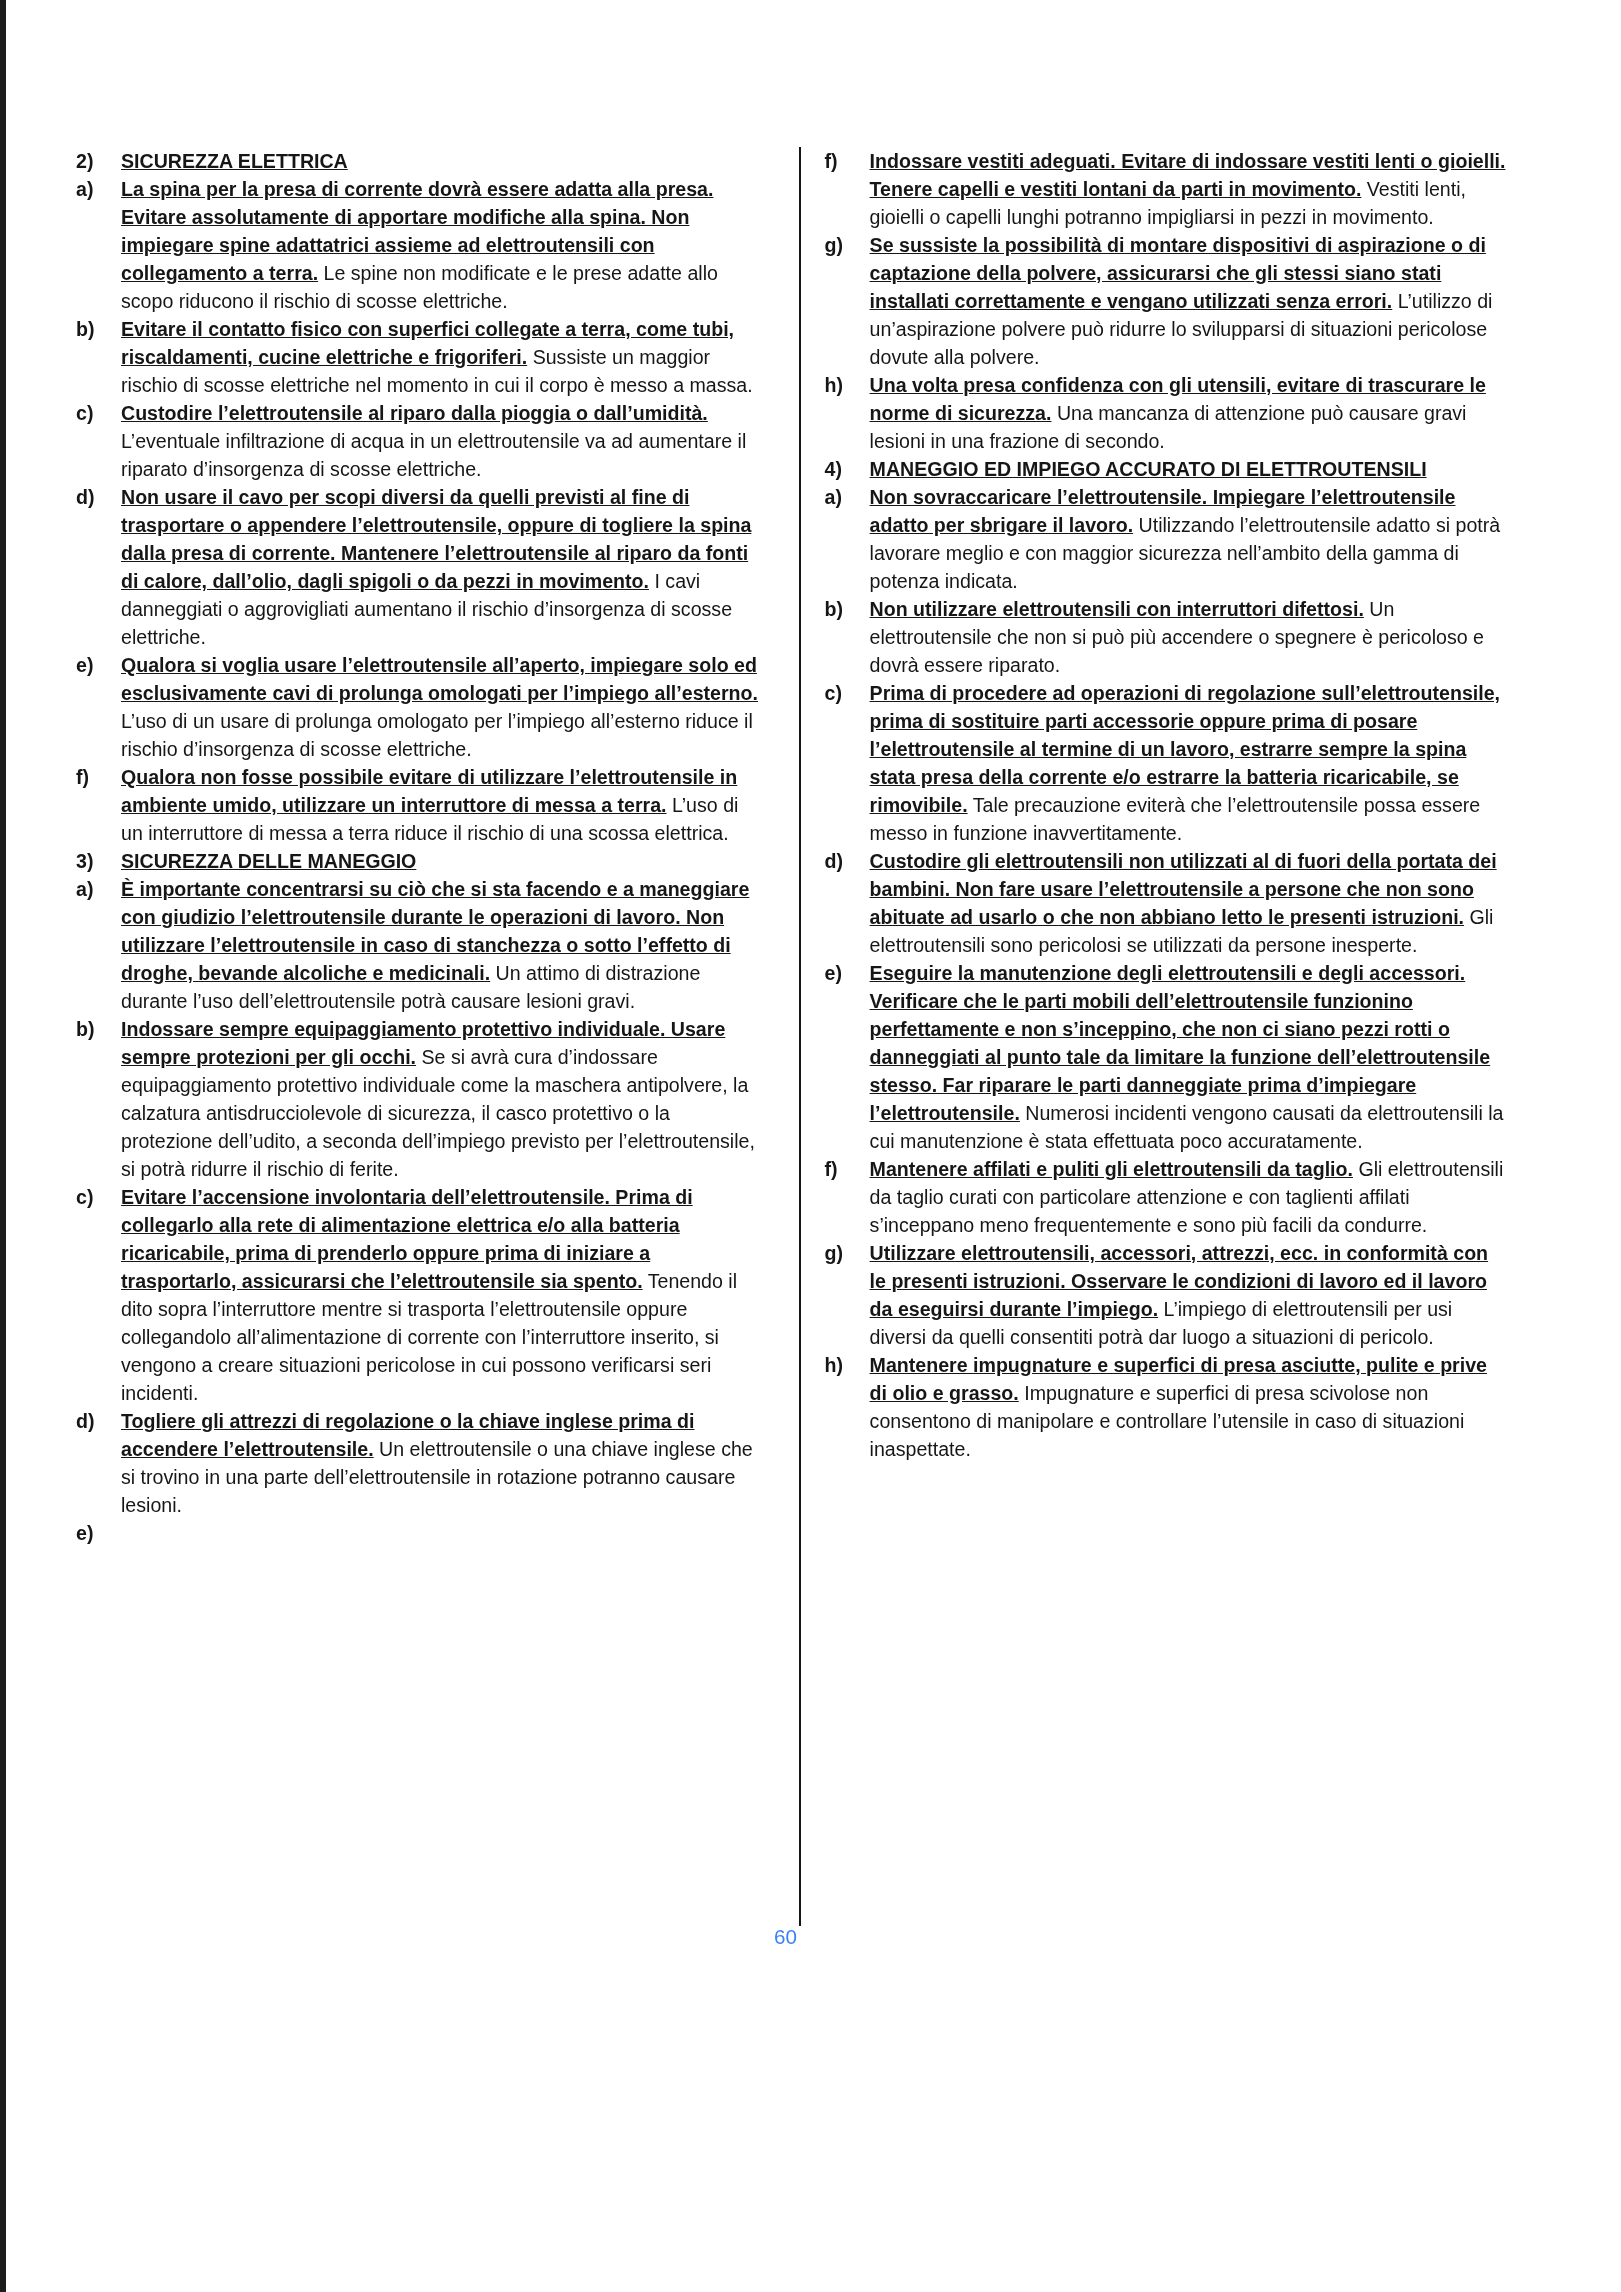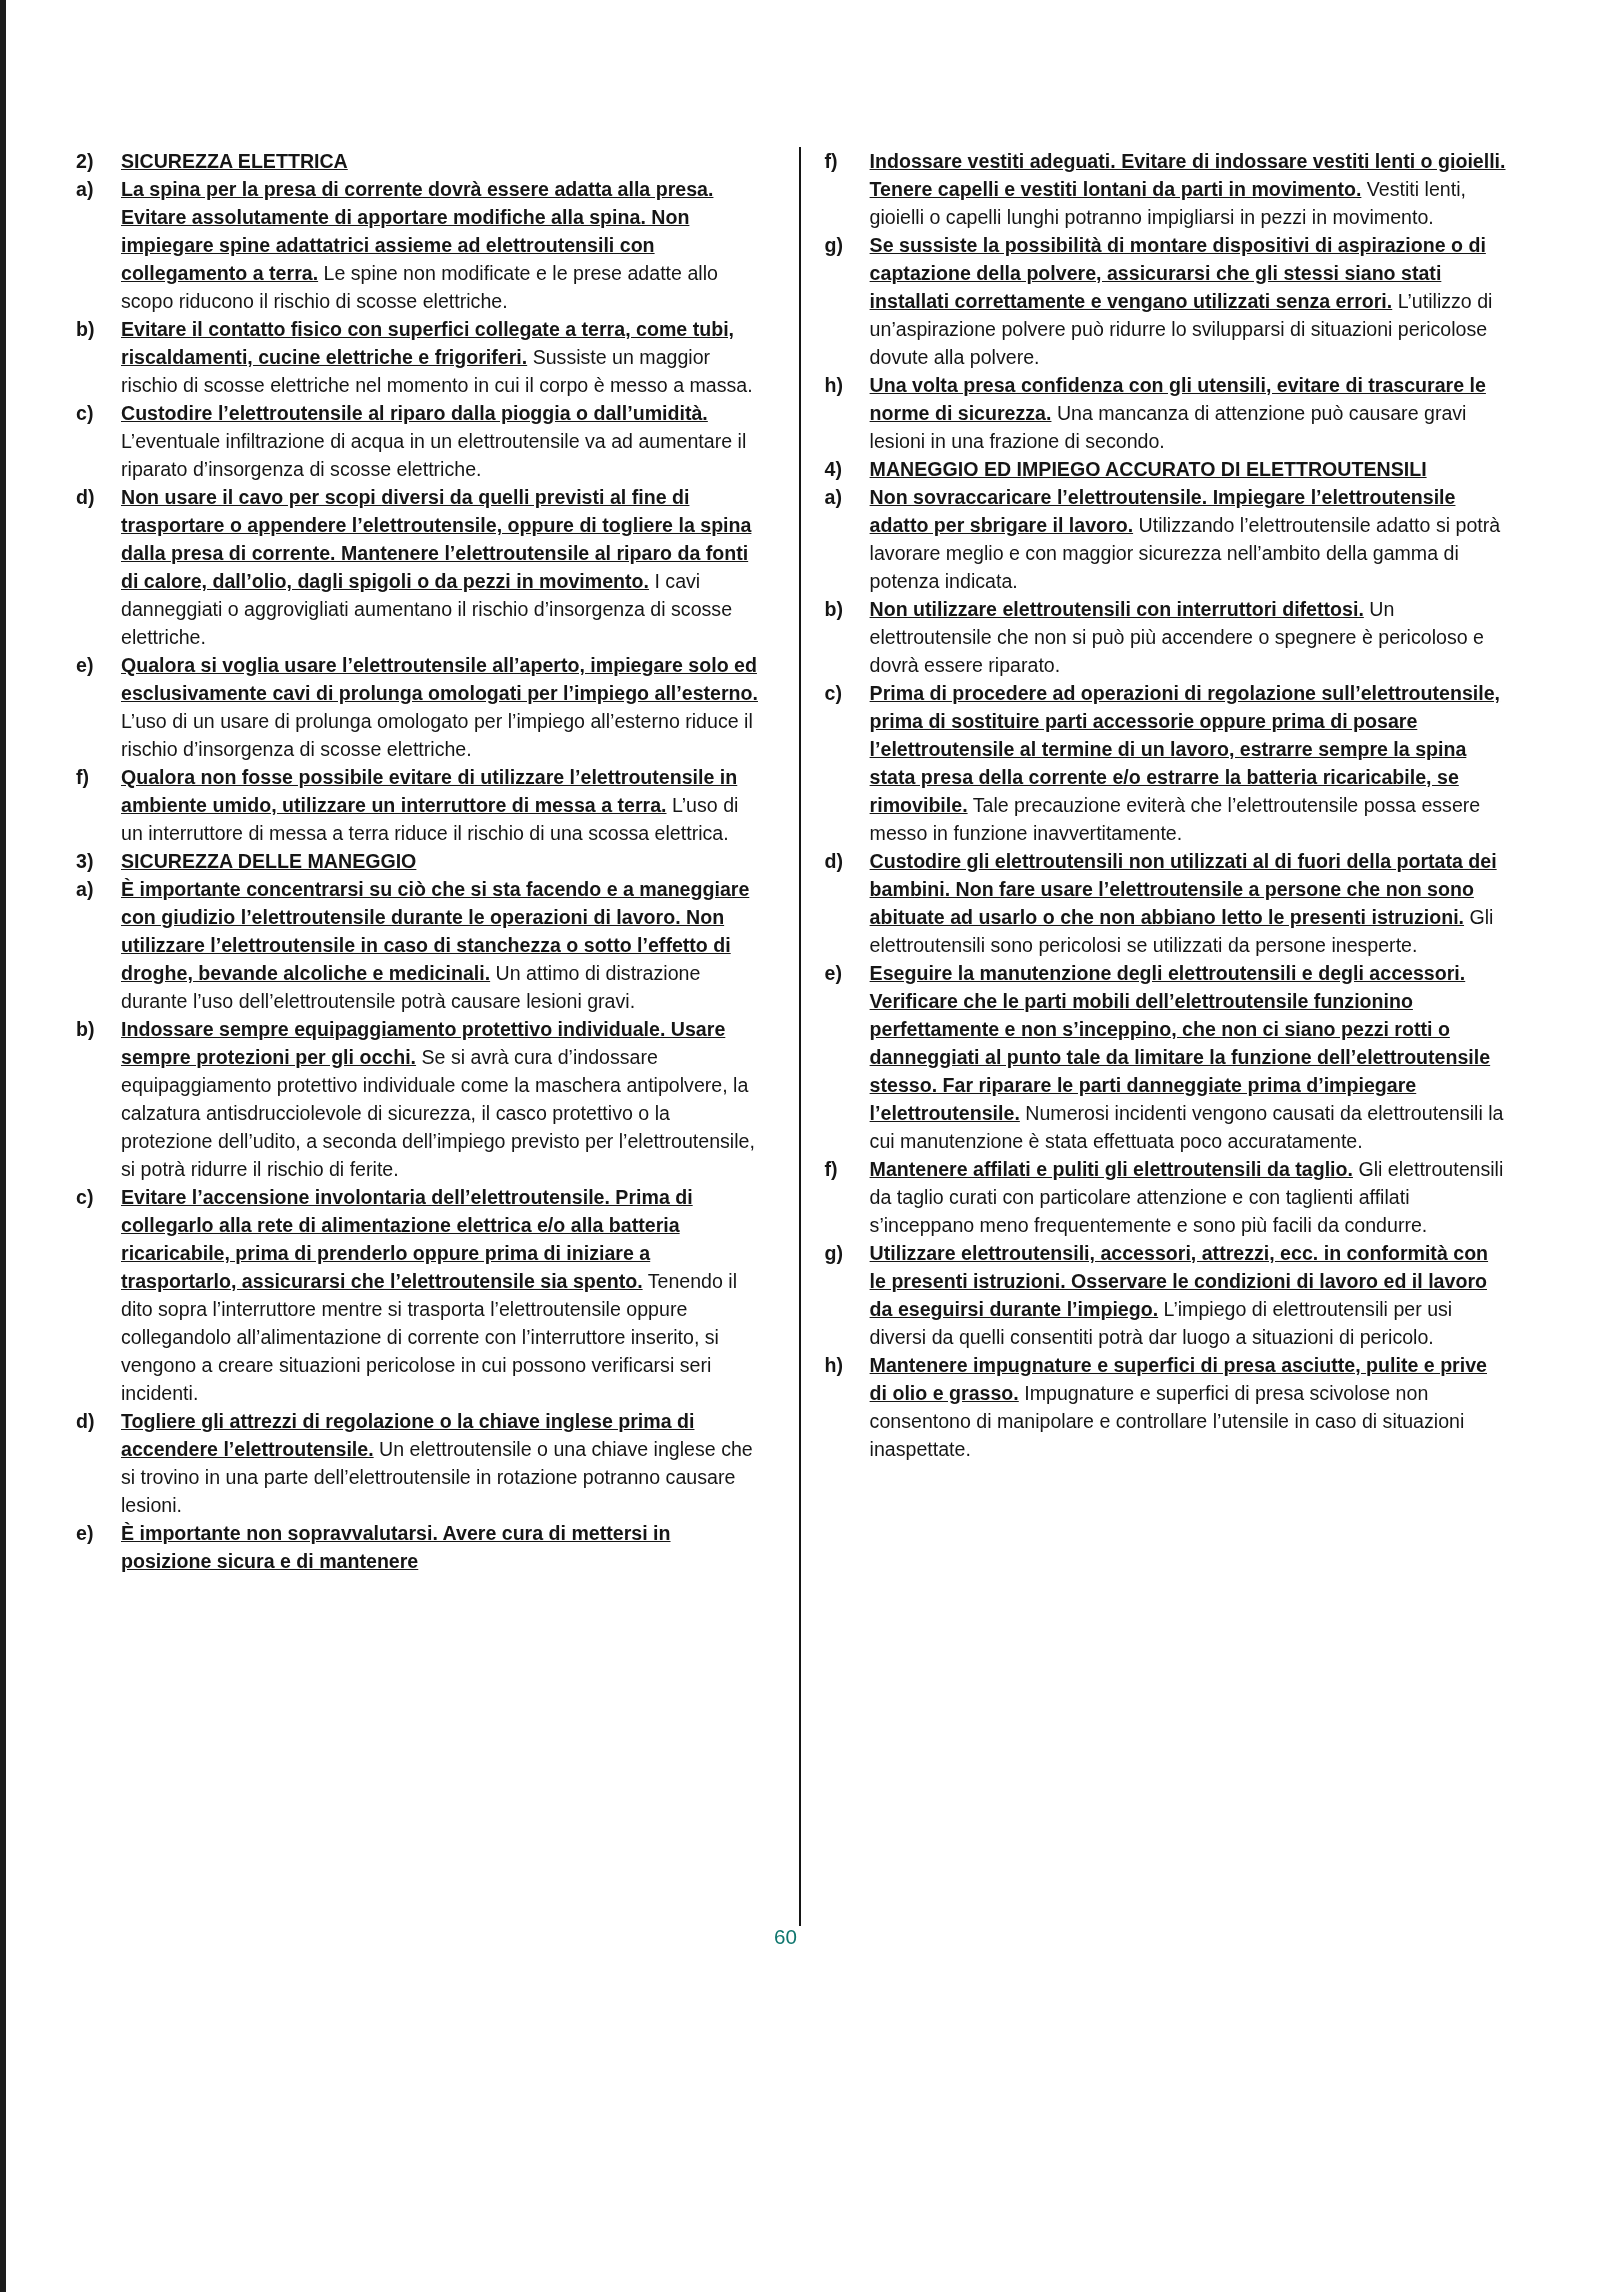--- a/index.html
+++ b/index.html
@@ -49,21 +49,21 @@
     position: absolute;
     left: 2px; top: 0;
     font-weight: 700;
   }
   .item .bold { font-weight: 700; text-decoration: underline; }
   .item.type-heading { font-weight: 700; }
   .page-number {
     position: absolute;
     left: 774px; top: 1925px;
     font-size: 20.6px;
-    color: #0f766e;
+    color: #3b82f6;
   }
 </style>
 </head>
 <body>
 
 <div class="page">
   <div class="scan-edge"></div>
 
   <div class="content">
     <div class="column col-left">
@@ -134,21 +134,20 @@
   </div>
 
   <div class="item type-item">
     <span class="marker">d)</span>
     <span class="bold">Togliere gli attrezzi di regolazione o la chiave inglese prima di accendere l’elettroutensile.</span>
     <span class="regular">Un elettroutensile o una chiave inglese che si trovino in una parte dell’elettroutensile in rotazione potranno causare lesioni.</span>
   </div>
 
   <div class="item type-item">
     <span class="marker">e)</span>
-    <span class="bold">È importante non sopravvalutarsi. Avere cura di mettersi in posizione sicura e di mantenere</span>
     
   </div>
 </div>
 
     <div class="divider"></div>
 
     <div class="column col-right">
 
   <div class="item type-item">
     <span class="marker">f)</span>

